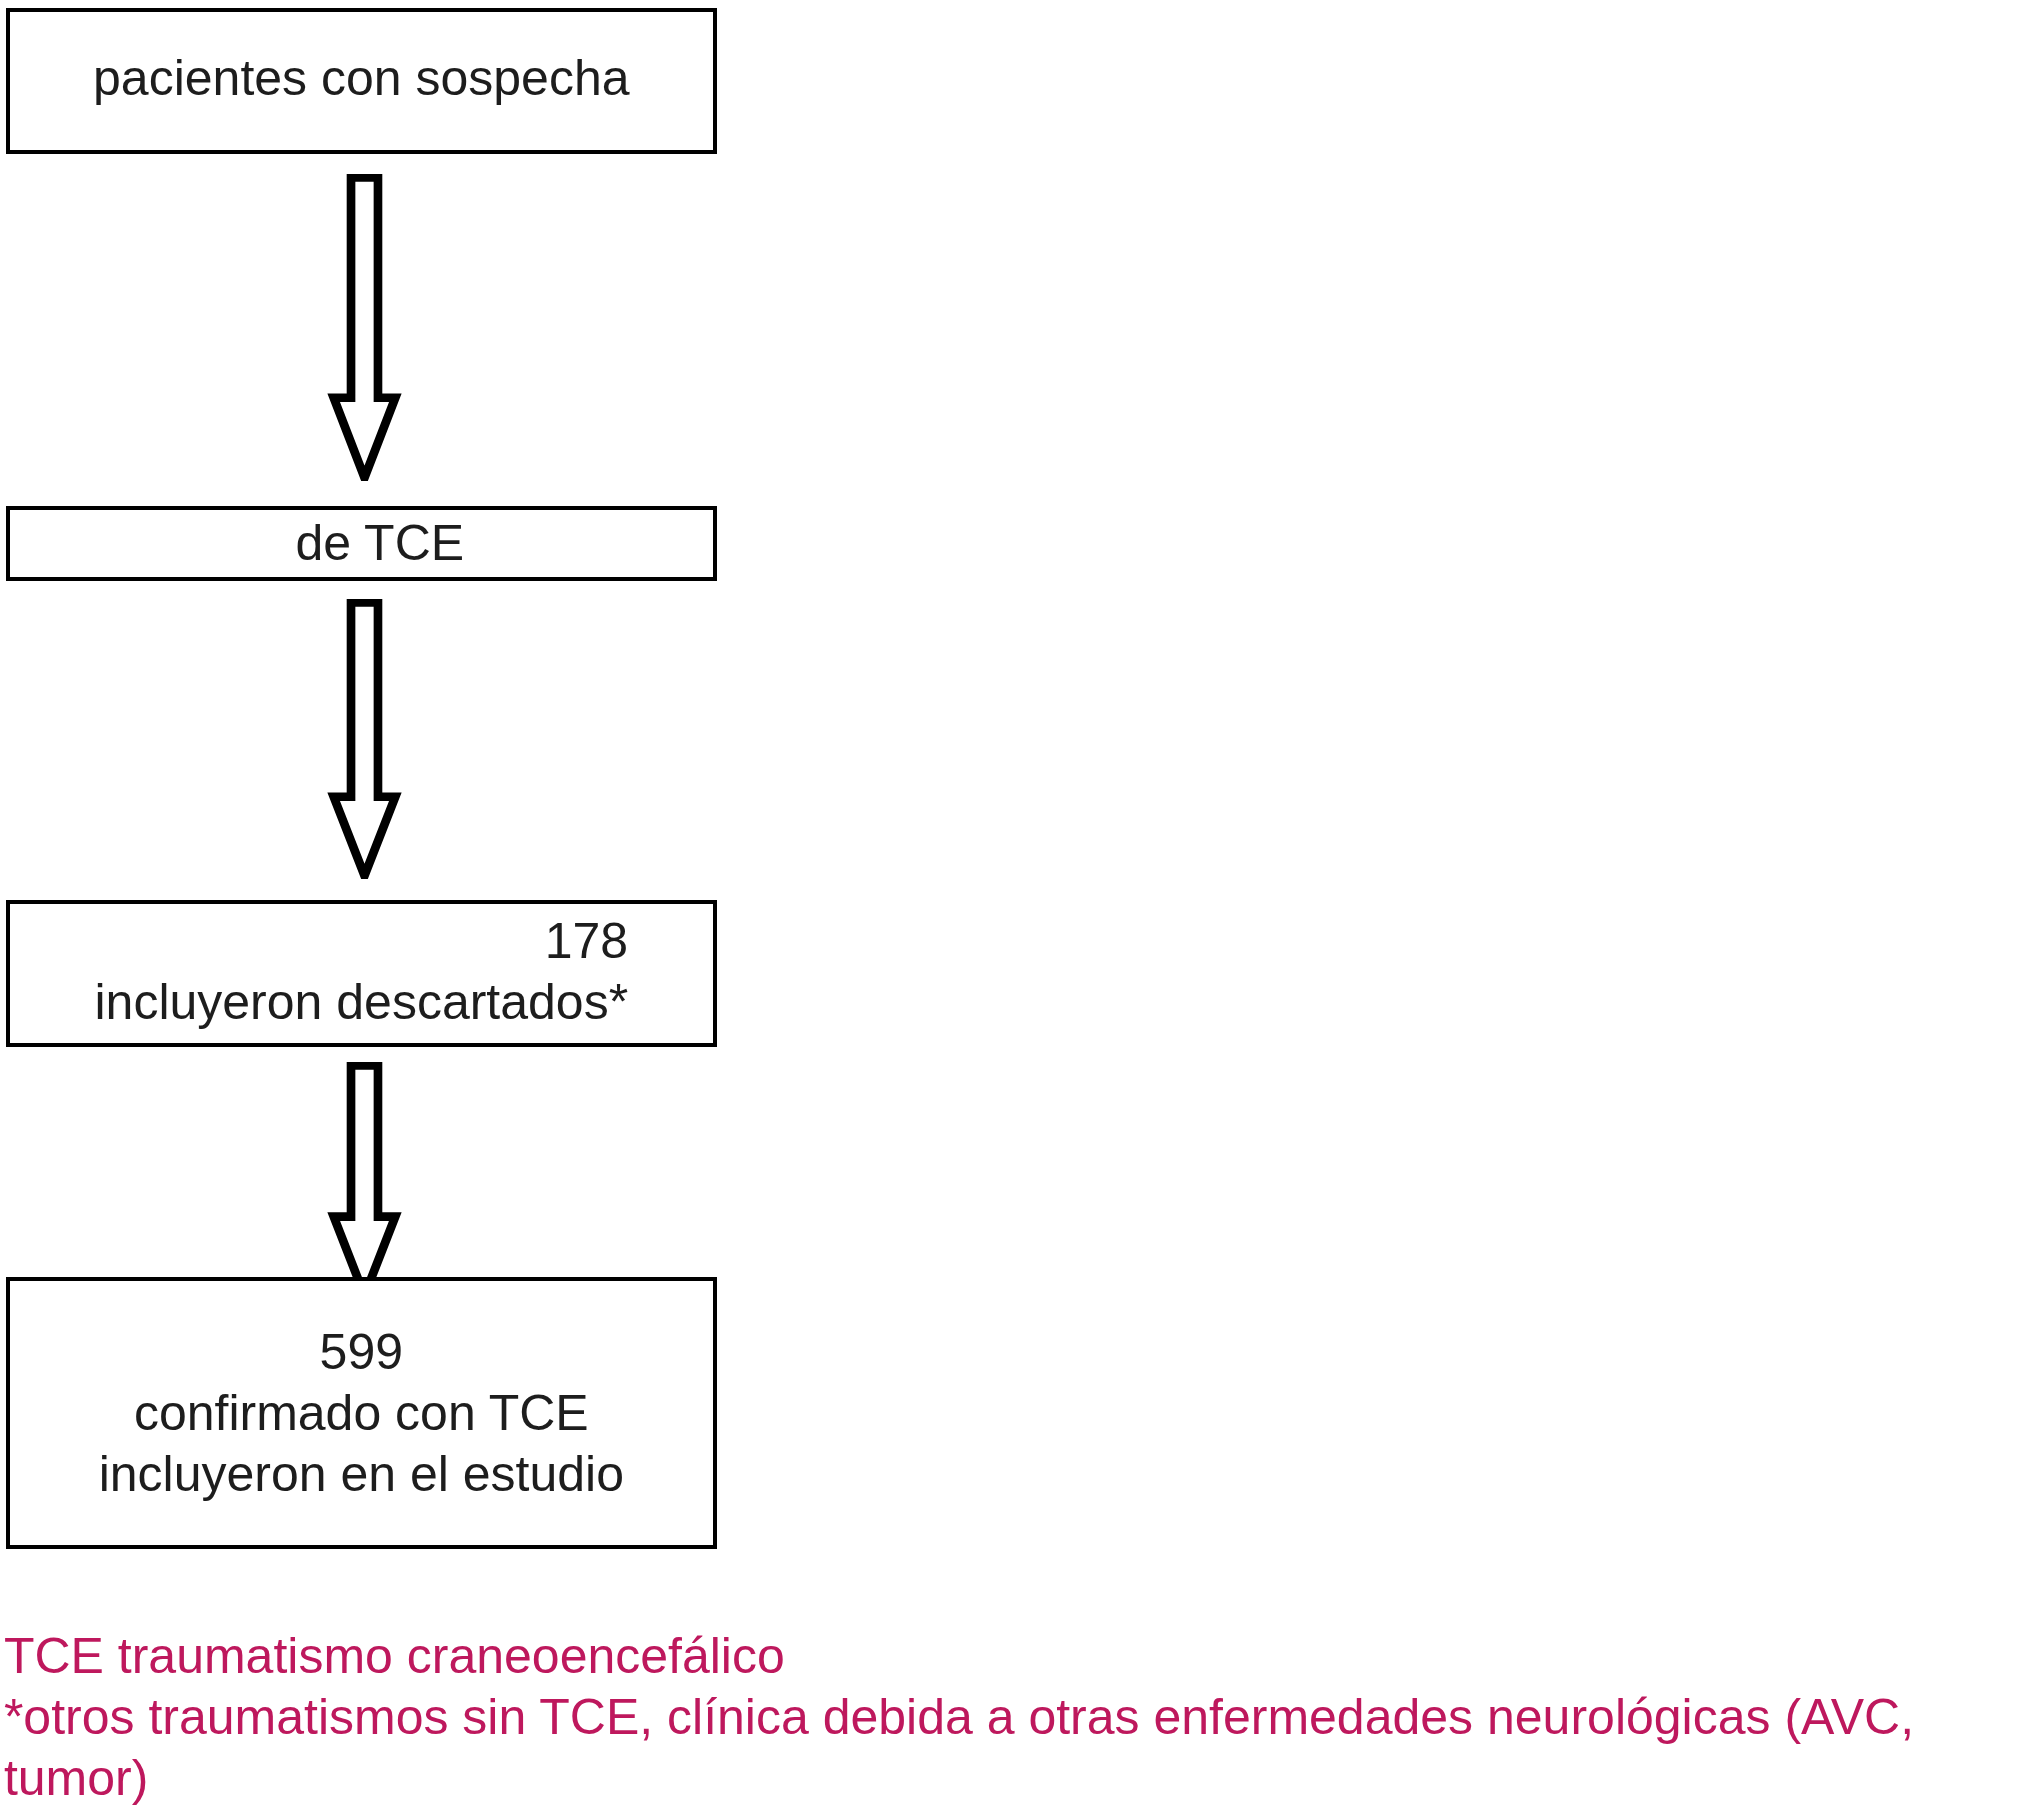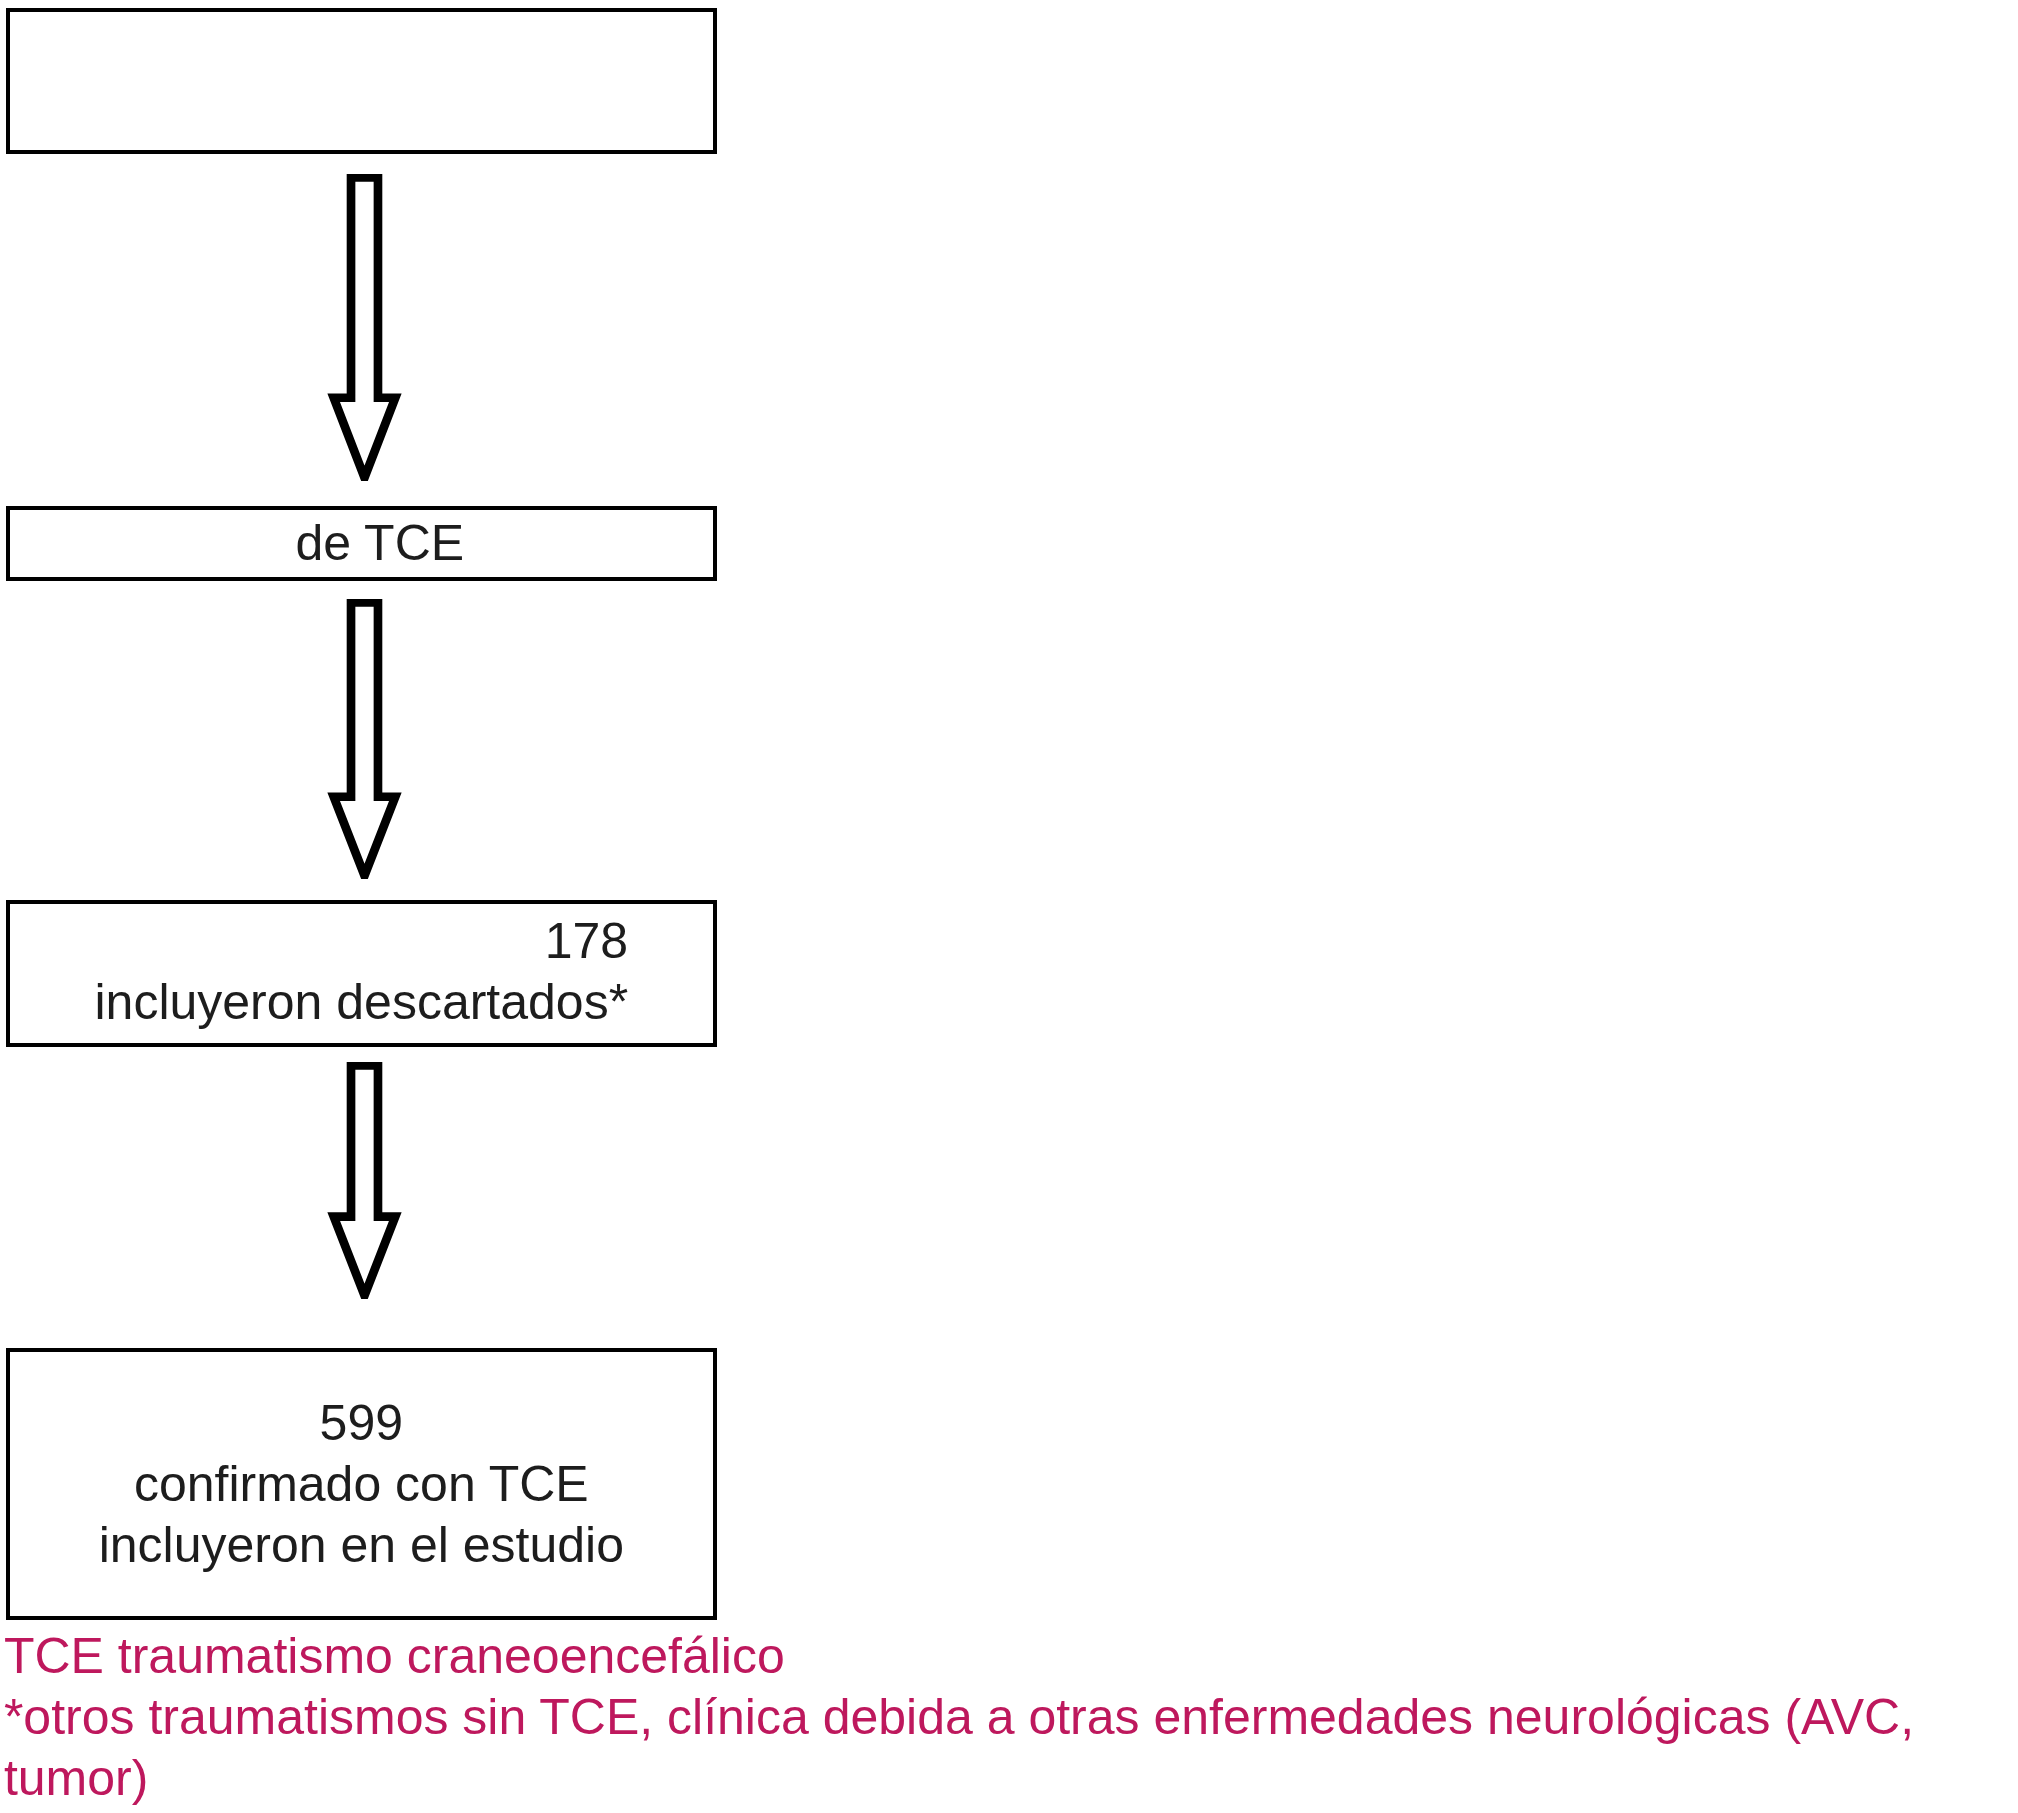--- a/index.html
+++ b/index.html
@@ -33,21 +33,21 @@
   .flow-box .line {
     font-size: 50px;
     line-height: 61px;
     letter-spacing: 0px;
     color: #1d1d1d;
     white-space: pre;
   }
   #box-1 { left: 5.8px;  top: 7.7px;    width: 711px; height: 146px; }
   #box-2 { left: 5.8px;  top: 506px;  width: 711px; height: 75px; padding-left: 37px;  }
   #box-3 { left: 5.8px;  top: 900px;  width: 711px; height: 147px; text-align: right; }
-  #box-4 { left: 5.8px;  top: 1348px; width: 711px; height: 272px; }
+  #box-4 { left: 5.8px;  top: 1277px; width: 711px; height: 272px; }
 
   #box-1 .line-stack { transform: translateY(-1.9px); }
   #box-3 .line-stack { transform: translateY(-1.9px); }
 
   .arrow {
     position: absolute;
   }
   .arrow svg { display: block; }
 
   #arrow-1 { left: 326px; top: 174px;  width: 77px; height: 307px; }
@@ -67,20 +67,21 @@
     white-space: pre;
   }
 </style>
 </head>
 <body>
 
 <div id="canvas">
 
   <div class="flow-box" id="box-1">
     <div class="line-stack">
+      <div class="line">pacientes con sospecha</div>
     </div>
   </div>
 
   <div class="arrow" id="arrow-1">
     <svg viewBox="0 0 80 318" width="77" height="307" aria-hidden="true">
       <path d="M 26 3 L 54 3 L 54 232 L 72 232 L 40 315 L 8 232 L 26 232 Z" fill="#ffffff" stroke="#000000" stroke-width="9" stroke-linejoin="miter"></path>
     </svg>
   </div>
 
   <div class="flow-box" id="box-2">

